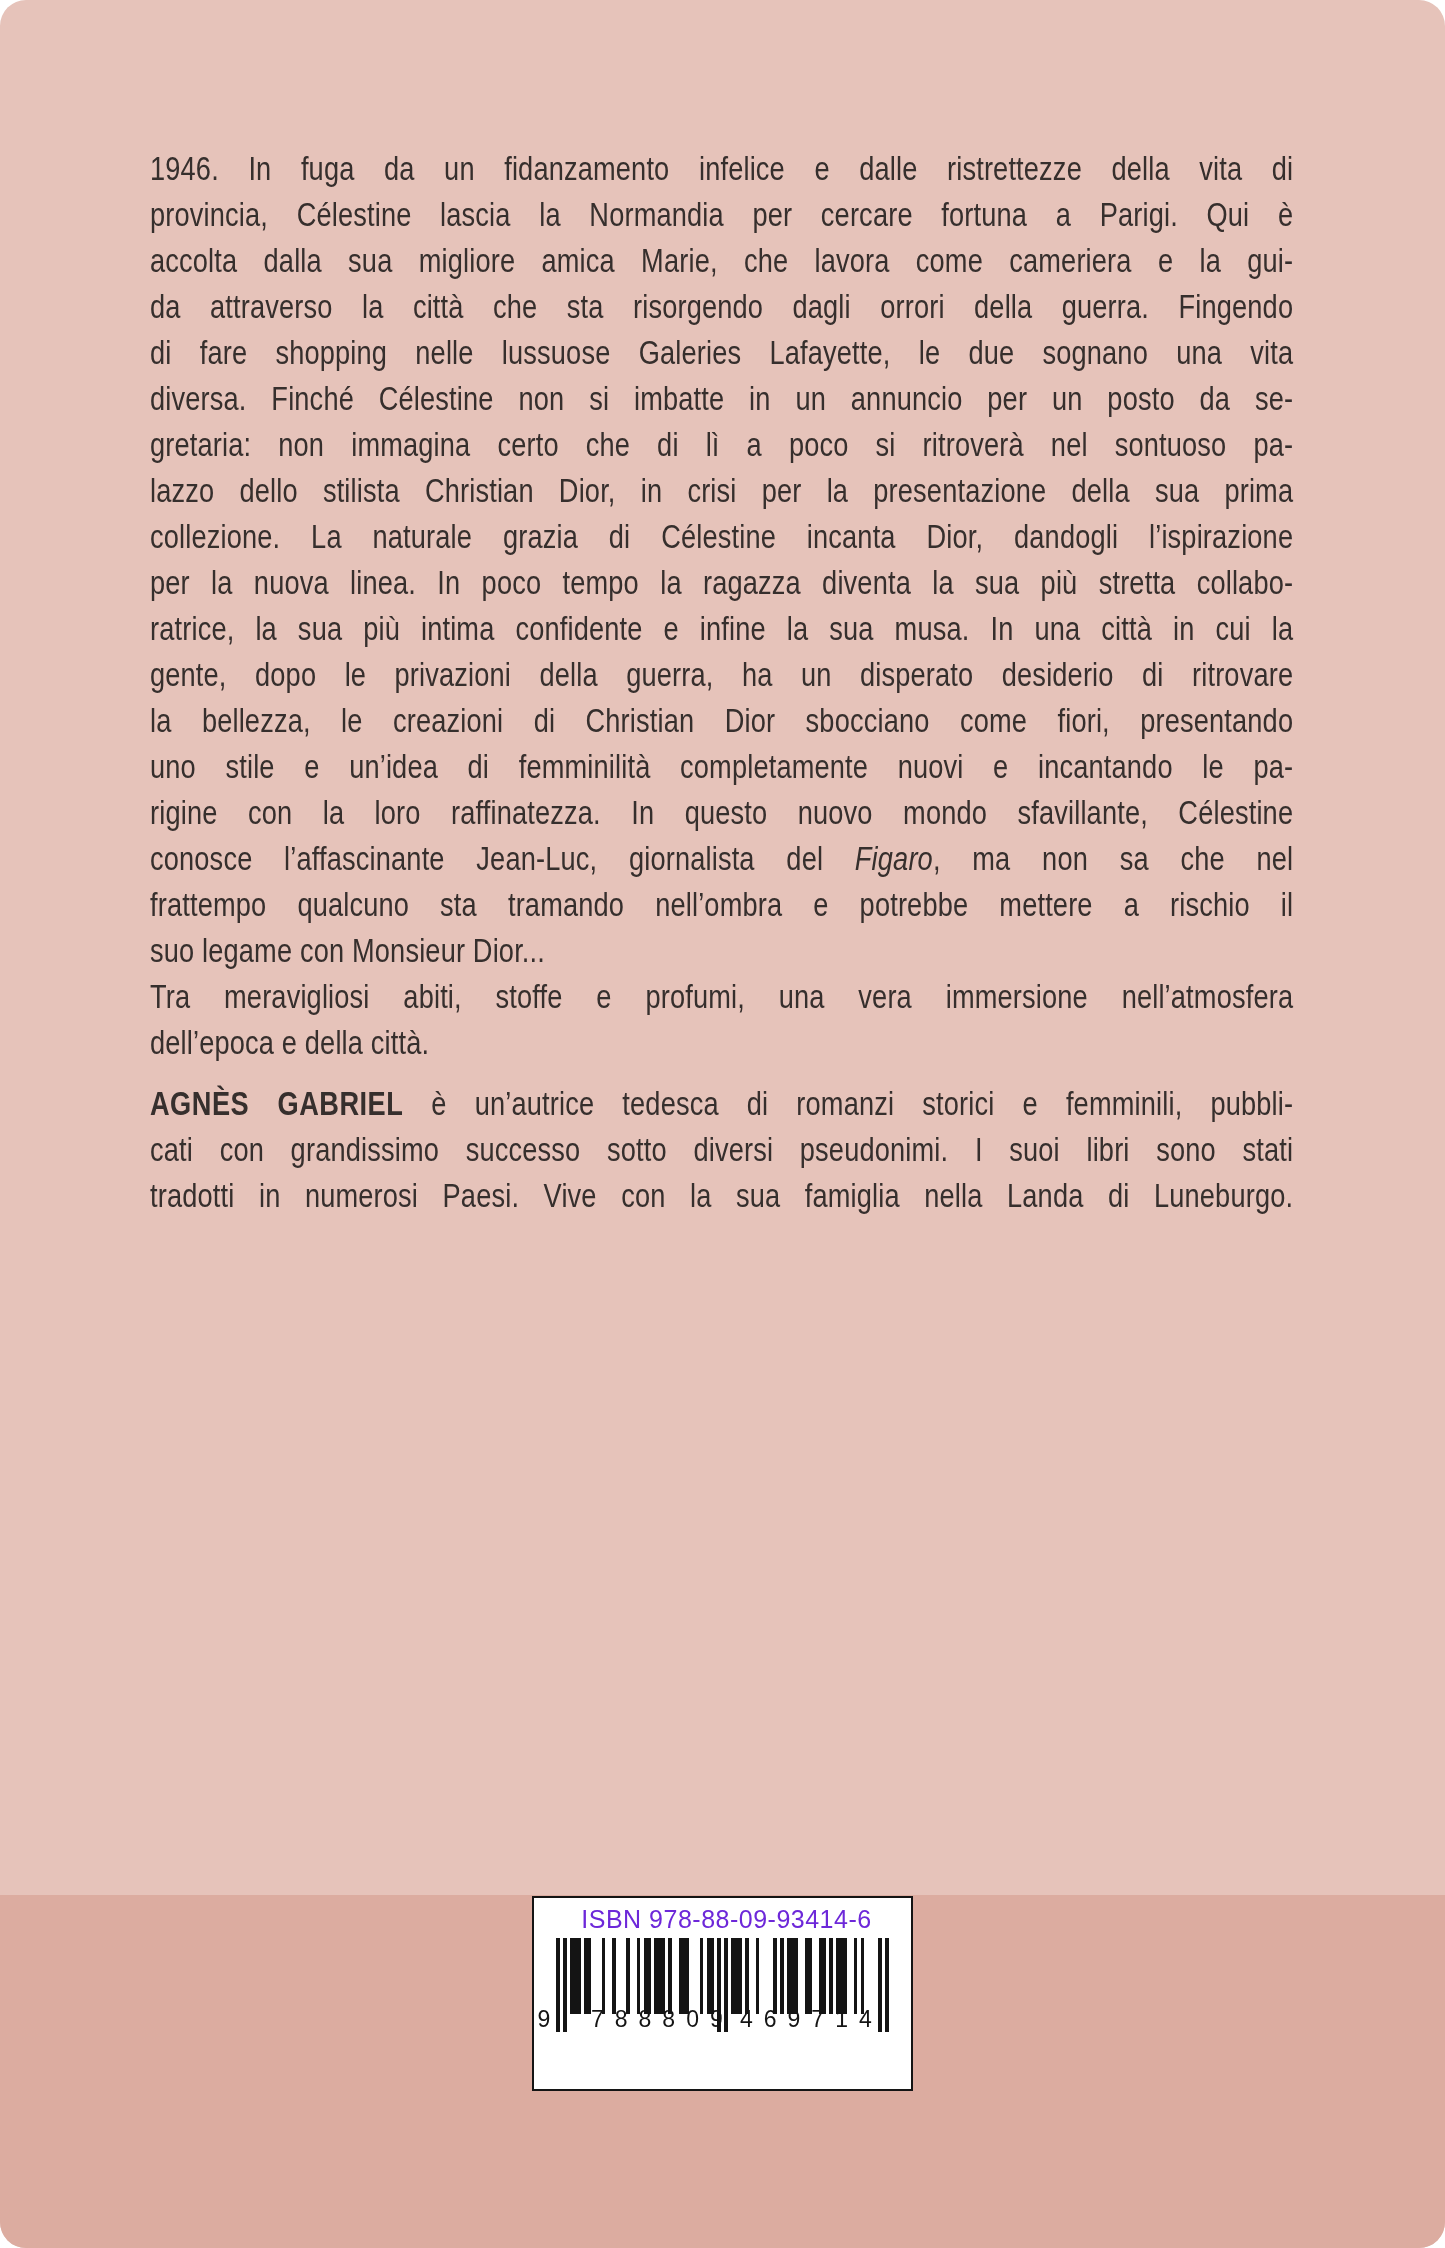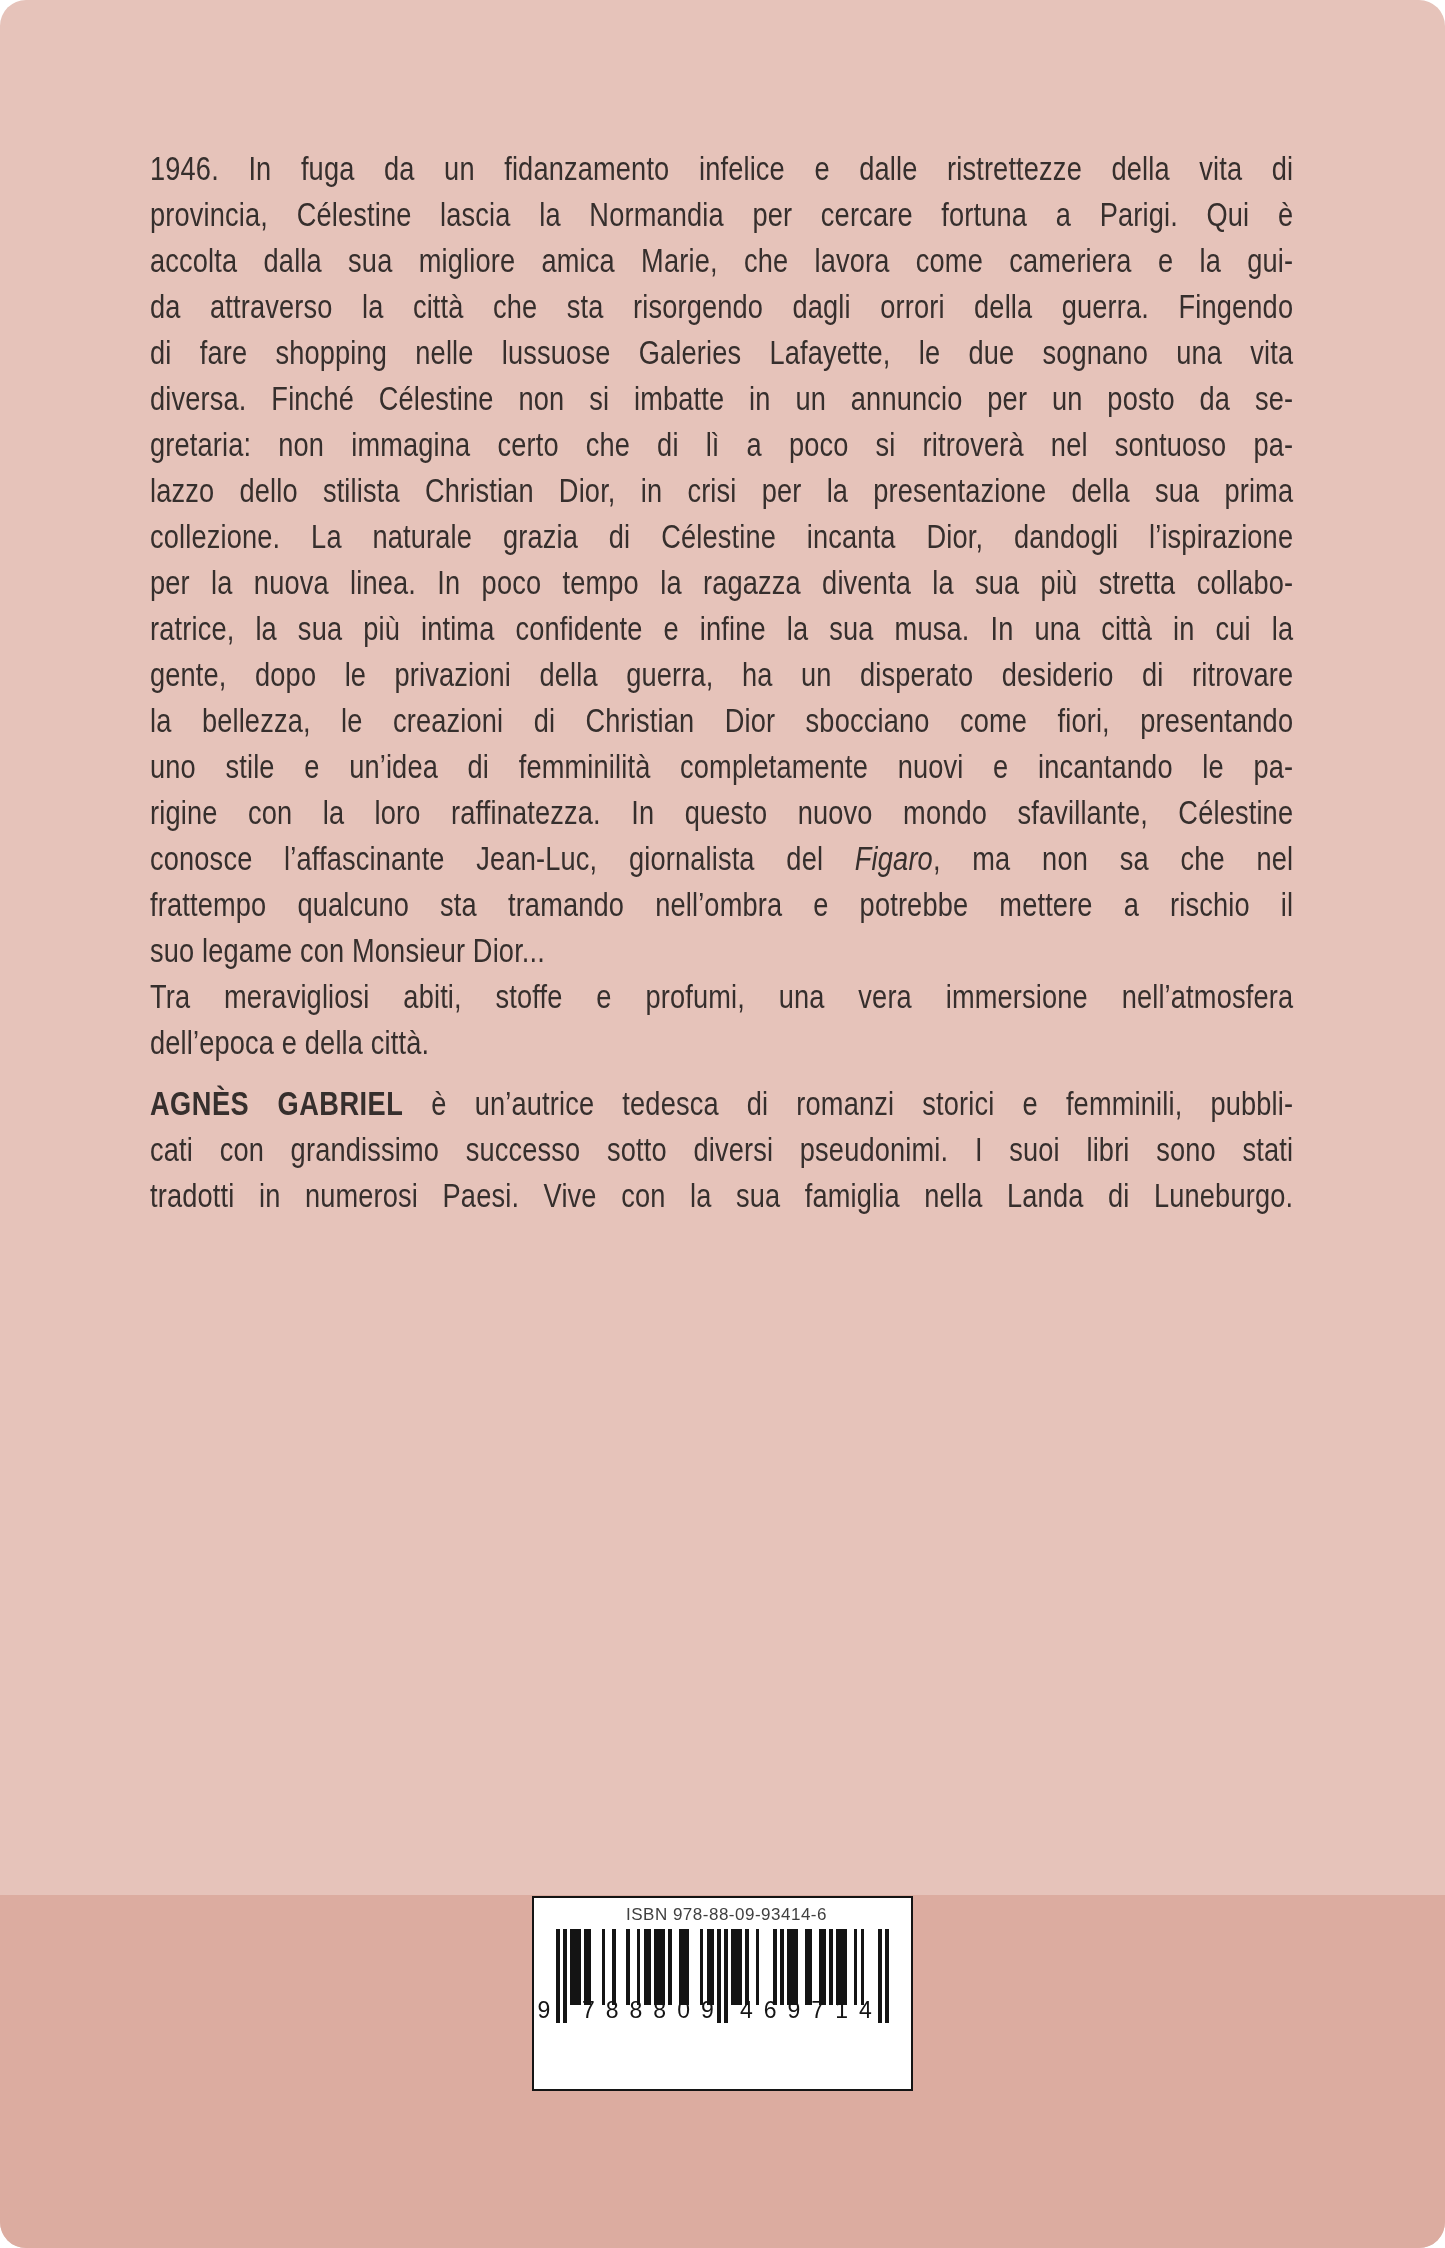--- a/index.html
+++ b/index.html
@@ -36,32 +36,32 @@
     text-align:left; text-align-last:left;
     width:auto;
   }
   
   .barcode-box {
     position:absolute; left:532px; top:1896px; width:381px; height:195px;
     background:#ffffff; border:2px solid #141414; box-sizing:border-box;
   }
   .isbn-line {
     margin-top:7px; text-align:center;
-    font-size:17px; letter-spacing:0.5px; color:#404040;margin-left:8px;
+    font-size:25px; letter-spacing:0.5px; color:#6d28d9;margin-left:8px;
   }
   .bars {
     position:relative; width:333px; height:94px; margin:4px auto 0;
   }
   .bars .bar { position:absolute; top:0; background:#141414; }
   .bars .dg {
     position:absolute; top:69px; height:25px; line-height:25px;
     background:#ffffff; color:#141414; font-size:23px; text-align:center;
   }
   .bars .dg.d0 { left:-22px; width:20px; background:transparent; }
-  .bars .dg.d1 { left:22px;  width:146px; letter-spacing:11px; padding-left:4px; box-sizing:border-box; }
+  .bars .dg.d1 { left:11px;  width:146px; letter-spacing:11px; padding-left:24px; box-sizing:border-box; }
   .bars .dg.d2 { left:176px; width:146px; letter-spacing:11px; padding-left:8px; box-sizing:border-box; }
   .price-row {
     position:absolute; left:0; right:0; bottom:0; height:44px; display:flex;
   }
   .code-badge {
     width:50%; background:#141414; color:#ffffff;
     display:flex; align-items:center; justify-content:center;
     font-size:31px; font-weight:700; letter-spacing:1px;
   }
   .price-label {

